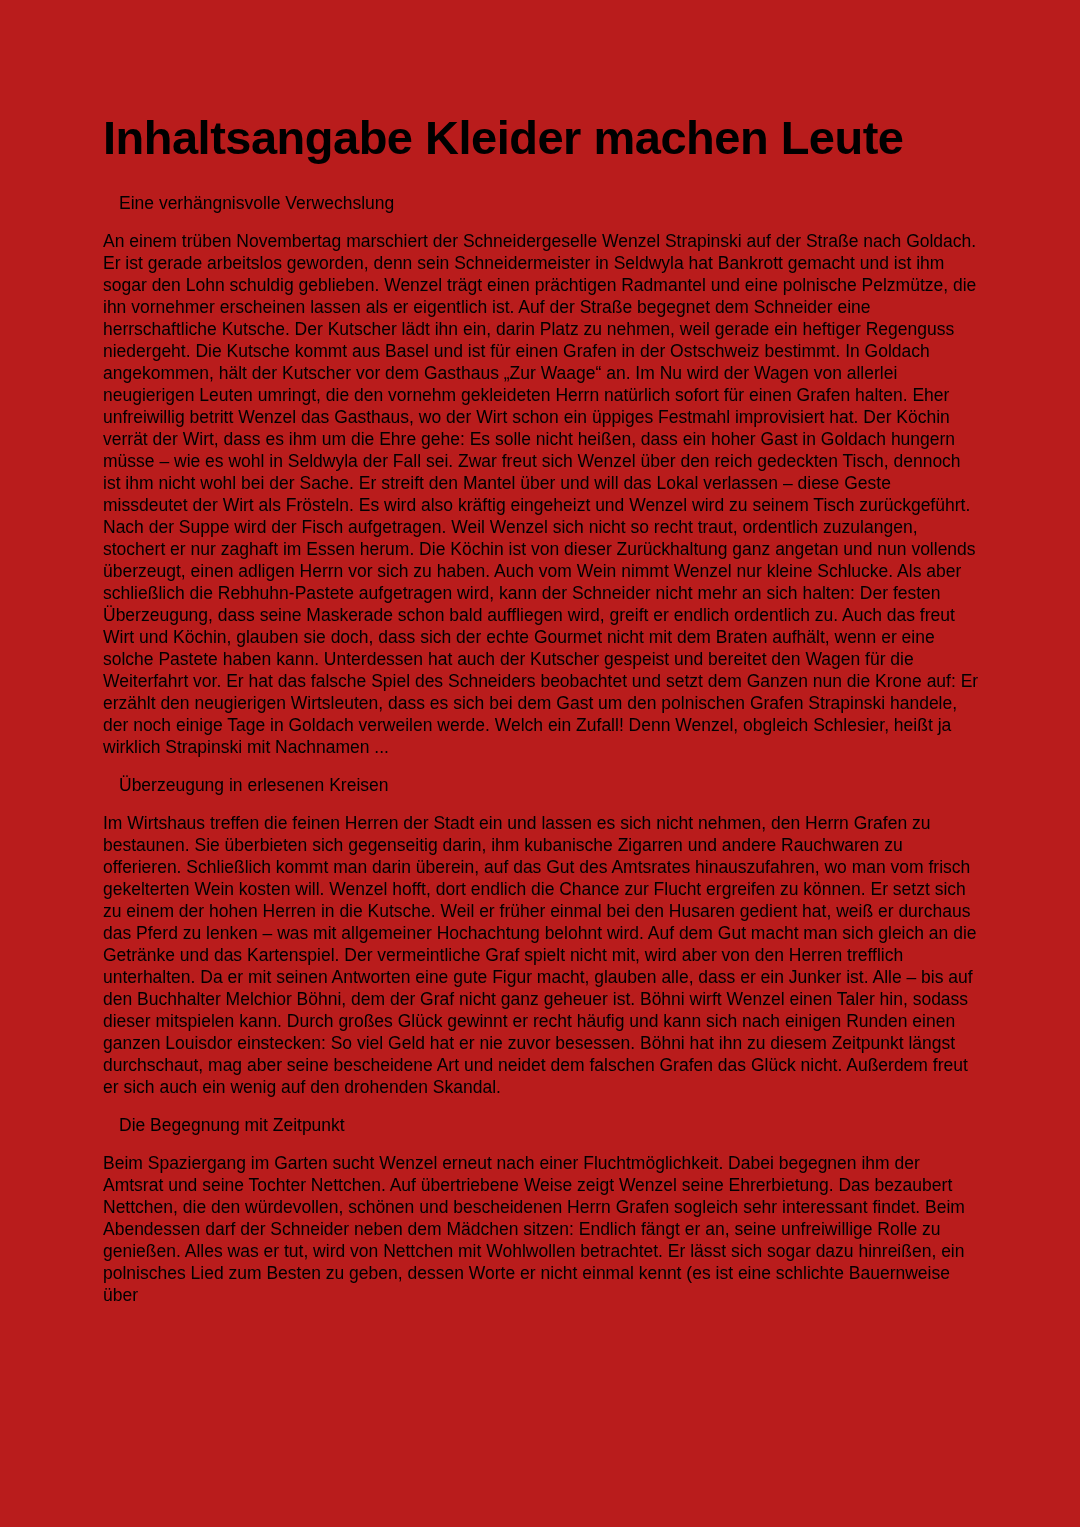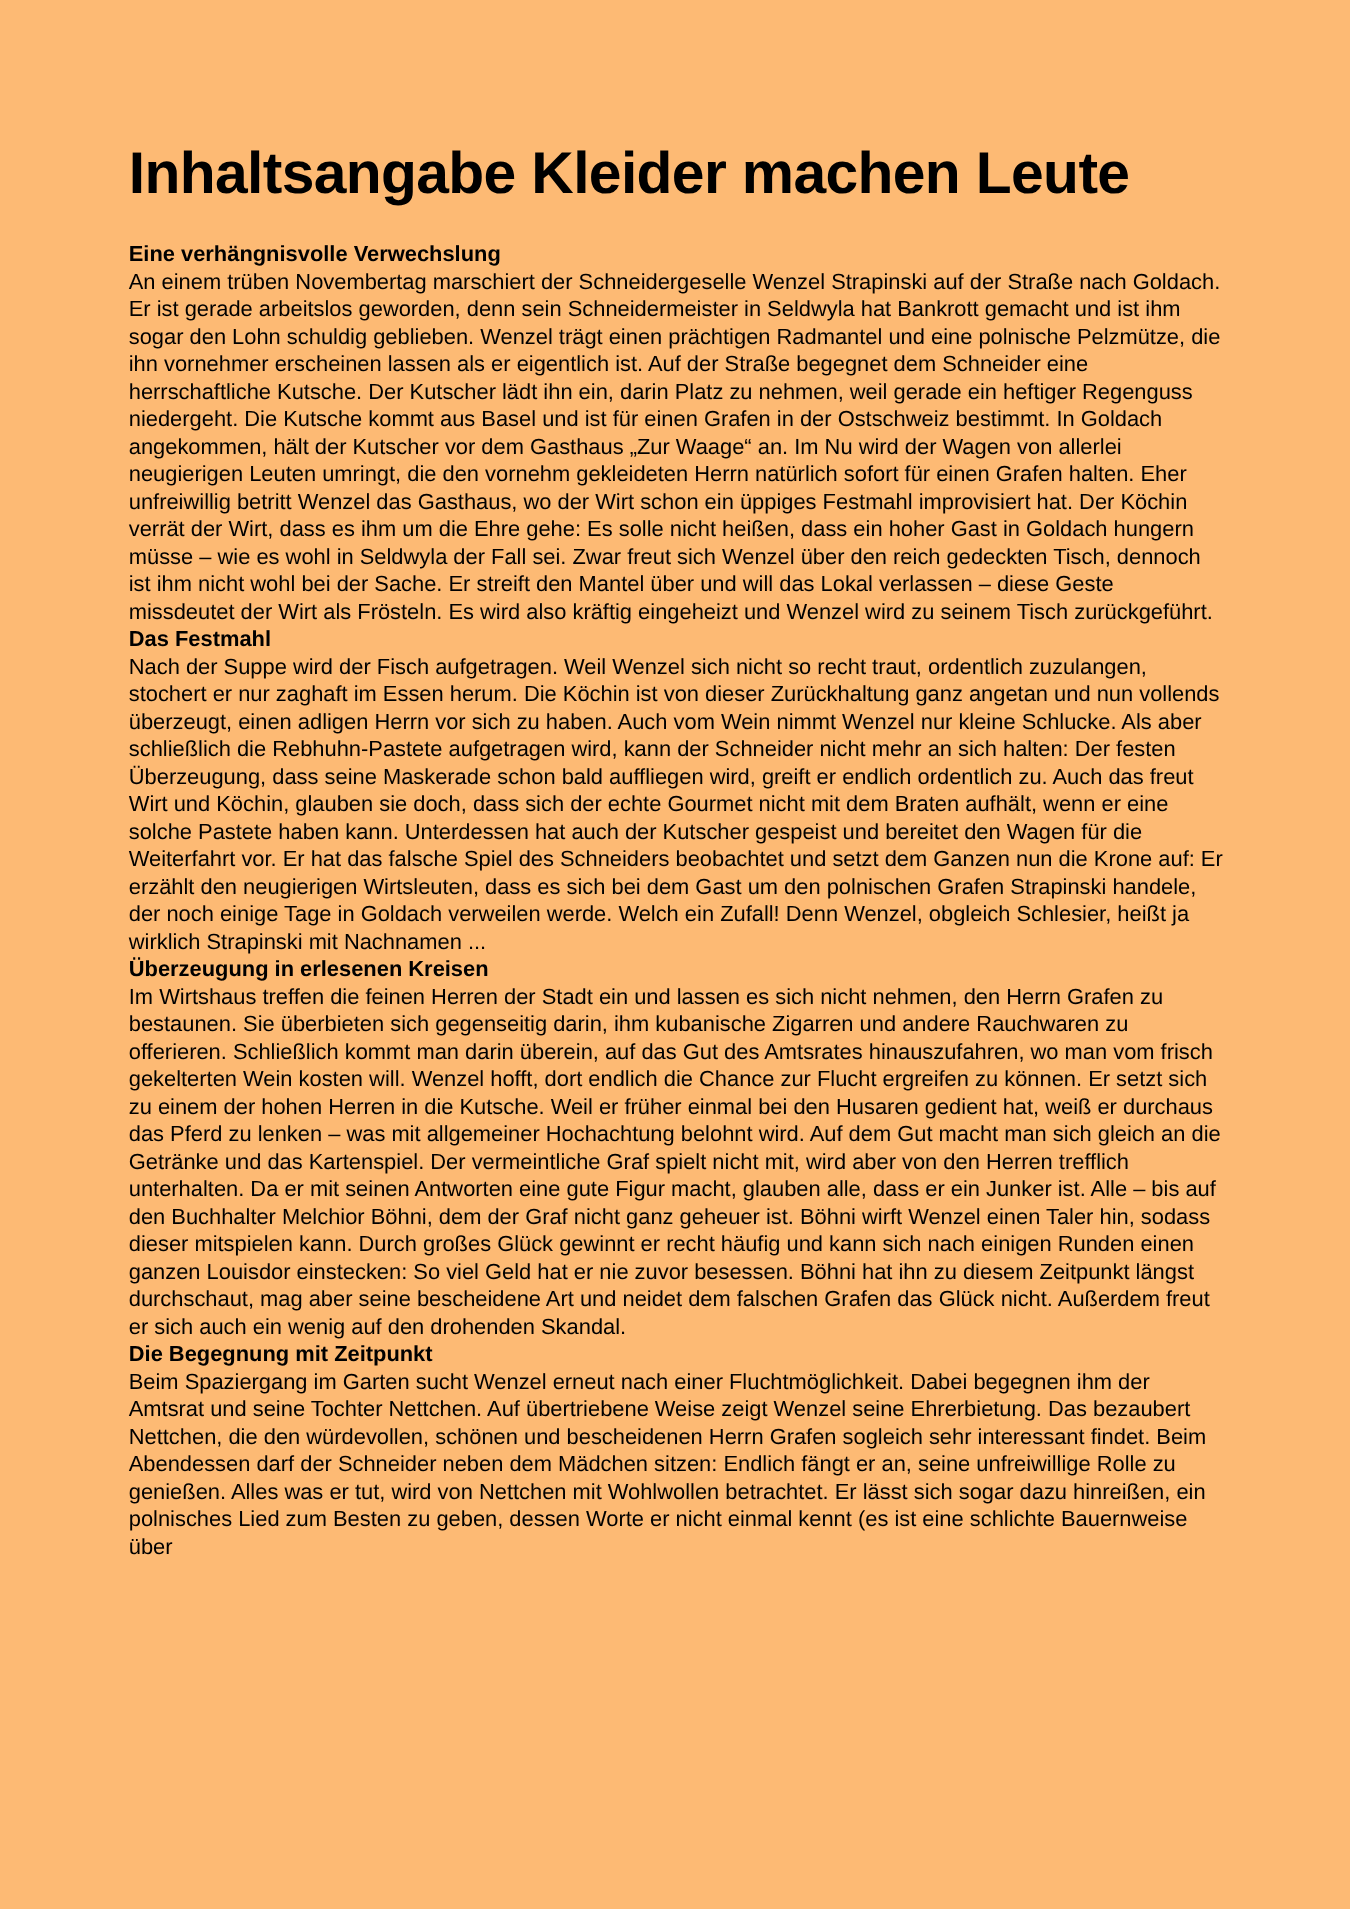--- a/index.html
+++ b/index.html
@@ -12,21 +12,21 @@
     background: #ffffff;
     color: #000000;
     font-family: "Liberation Sans", "DejaVu Sans", sans-serif;
     -webkit-font-smoothing: antialiased;
   }
   .page {
     box-sizing: border-box;
     width: 1080px;
     min-height: 1527px;
     padding: 108px 100px 40px 103px;
-    background: #fdba74;
+    background: #b91c1c;
   }
   .doc-title {
     font-size: 47px;
     font-weight: 700;
     line-height: 60px;
     letter-spacing: -0.5px;
     margin: 0 0 24px 0;
     max-width: 820px;
     color: #000000;
   }
@@ -35,22 +35,22 @@
     font-size: 17.5px;
     line-height: 22px;
     color: #000000;
   }
   .section {
     margin: 0;
   }
   .section-heading {
     font-size: 17.5px;
     line-height: 22px;
-    font-weight: 700;
-    margin: 0;
+    font-weight: 400;
+    margin: 16px;
   }
   .section-body {
     margin: 0;
     text-align: left;
   }
 </style>
 </head>
 <body>
 
 <div class="page">
@@ -58,21 +58,20 @@
   <h1 class="doc-title">Inhaltsangabe Kleider machen Leute</h1>
 
   <div class="doc-body">
 
     <div class="section">
       <div class="section-heading">Eine verhängnisvolle Verwechslung</div>
       <div class="section-body">An einem trüben Novembertag marschiert der Schneidergeselle Wenzel Strapinski auf der Straße nach Goldach. Er ist gerade arbeitslos geworden, denn sein Schneidermeister in Seldwyla hat Bankrott gemacht und ist ihm sogar den Lohn schuldig geblieben. Wenzel trägt einen prächtigen Radmantel und eine polnische Pelzmütze, die ihn vornehmer erscheinen lassen als er eigentlich ist. Auf der Straße begegnet dem Schneider eine herrschaftliche Kutsche. Der Kutscher lädt ihn ein, darin Platz zu nehmen, weil gerade ein heftiger Regenguss niedergeht. Die Kutsche kommt aus Basel und ist für einen Grafen in der Ostschweiz bestimmt. In Goldach angekommen, hält der Kutscher vor dem Gasthaus „Zur Waage“ an. Im Nu wird der Wagen von allerlei neugierigen Leuten umringt, die den vornehm gekleideten Herrn natürlich sofort für einen Grafen halten. Eher unfreiwillig betritt Wenzel das Gasthaus, wo der Wirt schon ein üppiges Festmahl improvisiert hat. Der Köchin verrät der Wirt, dass es ihm um die Ehre gehe: Es solle nicht heißen, dass ein hoher Gast in Goldach hungern müsse – wie es wohl in Seldwyla der Fall sei. Zwar freut sich Wenzel über den reich gedeckten Tisch, dennoch ist ihm nicht wohl bei der Sache. Er streift den Mantel über und will das Lokal verlassen – diese Geste missdeutet der Wirt als Frösteln. Es wird also kräftig eingeheizt und Wenzel wird zu seinem Tisch zurückgeführt.</div>
     </div>
 
     <div class="section">
-      <div class="section-heading">Das Festmahl</div>
       <div class="section-body">Nach der Suppe wird der Fisch aufgetragen. Weil Wenzel sich nicht so recht traut, ordentlich zuzulangen, stochert er nur zaghaft im Essen herum. Die Köchin ist von dieser Zurückhaltung ganz angetan und nun vollends überzeugt, einen adligen Herrn vor sich zu haben. Auch vom Wein nimmt Wenzel nur kleine Schlucke. Als aber schließlich die Rebhuhn-Pastete aufgetragen wird, kann der Schneider nicht mehr an sich halten: Der festen Überzeugung, dass seine Maskerade schon bald auffliegen wird, greift er endlich ordentlich zu. Auch das freut Wirt und Köchin, glauben sie doch, dass sich der echte Gourmet nicht mit dem Braten aufhält, wenn er eine solche Pastete haben kann. Unterdessen hat auch der Kutscher gespeist und bereitet den Wagen für die Weiterfahrt vor. Er hat das falsche Spiel des Schneiders beobachtet und setzt dem Ganzen nun die Krone auf: Er erzählt den neugierigen Wirtsleuten, dass es sich bei dem Gast um den polnischen Grafen Strapinski handele, der noch einige Tage in Goldach verweilen werde. Welch ein Zufall! Denn Wenzel, obgleich Schlesier, heißt ja wirklich Strapinski mit Nachnamen ...</div>
     </div>
 
     <div class="section">
       <div class="section-heading">Überzeugung in erlesenen Kreisen</div>
       <div class="section-body">Im Wirtshaus treffen die feinen Herren der Stadt ein und lassen es sich nicht nehmen, den Herrn Grafen zu bestaunen. Sie überbieten sich gegenseitig darin, ihm kubanische Zigarren und andere Rauchwaren zu offerieren. Schließlich kommt man darin überein, auf das Gut des Amtsrates hinauszufahren, wo man vom frisch gekelterten Wein kosten will. Wenzel hofft, dort endlich die Chance zur Flucht ergreifen zu können. Er setzt sich zu einem der hohen Herren in die Kutsche. Weil er früher einmal bei den Husaren gedient hat, weiß er durchaus das Pferd zu lenken – was mit allgemeiner Hochachtung belohnt wird. Auf dem Gut macht man sich gleich an die Getränke und das Kartenspiel. Der vermeintliche Graf spielt nicht mit, wird aber von den Herren trefflich unterhalten. Da er mit seinen Antworten eine gute Figur macht, glauben alle, dass er ein Junker ist. Alle – bis auf den Buchhalter Melchior Böhni, dem der Graf nicht ganz geheuer ist. Böhni wirft Wenzel einen Taler hin, sodass dieser mitspielen kann. Durch großes Glück gewinnt er recht häufig und kann sich nach einigen Runden einen ganzen Louisdor einstecken: So viel Geld hat er nie zuvor besessen. Böhni hat ihn zu diesem Zeitpunkt längst durchschaut, mag aber seine bescheidene Art und neidet dem falschen Grafen das Glück nicht. Außerdem freut er sich auch ein wenig auf den drohenden Skandal.</div>
     </div>
 
     <div class="section">
       <div class="section-heading">Die Begegnung mit Zeitpunkt</div>

